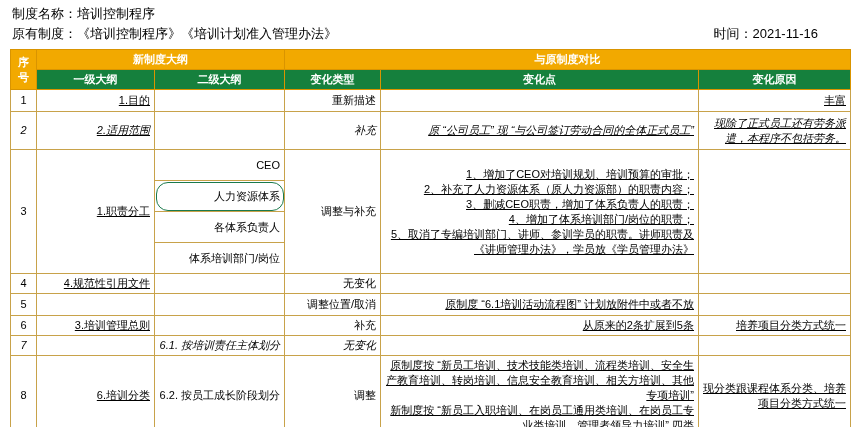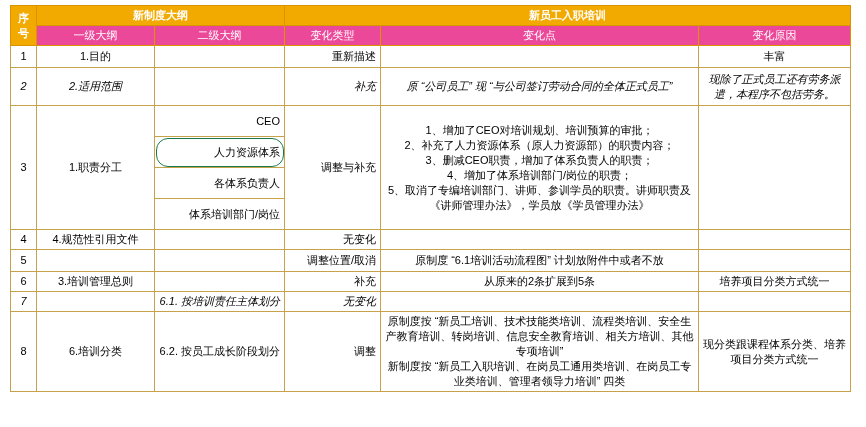--- a/index.html
+++ b/index.html
@@ -54,34 +54,35 @@
     word-break: break-all;
   }
   .hdr {
     background: #f2a900;
     color: #ffffff;
     font-weight: bold;
     text-align: center;
     border-color: #d99400 !important;
   }
   .hdr-sub {
-    background: #ec4899;
+    background: #15803d;
     color: #ffffff;
-    font-weight: normal;
+    font-weight: bold;
     text-align: center;
     border-color: #d99400 !important;
   }
   .c-num {
     text-align: center;
   }
   .c-center {
     text-align: right;
   }
   .c-left {
-    text-align: center;
+    text-align: right;
+    text-decoration: underline;
   }
   .italic-row td {
     font-style: italic;
   }
   .sub-cell {
     text-align: right;
     height: 26px;
   }
   .sub-cell.highlight {
     outline: 1px solid #1a7a4c;
@@ -99,35 +100,44 @@
   col.c2 { width: 130px; }
   col.c3 { width: 96px; }
   col.c4 { width: 318px; }
   col.c5 { width: 152px; }
 </style>
 </head>
 <body>
 
 <div class="page">
 
+  <div class="header-block">
+    <div class="header-line">
+      <span class="label">制度名称：</span><span>培训控制程序</span>
+    </div>
+    <div class="header-line header-row2">
+      <span><span class="label">原有制度：</span><span>《培训控制程序》《培训计划准入管理办法》</span></span>
+      <span><span class="label">时间：</span><span>2021-11-16</span></span>
+    </div>
+  </div>
 
   <table class="matrix">
     <colgroup>
       <col class="c0">
         <col class="c1">
         <col class="c2">
         <col class="c3">
         <col class="c4">
         <col class="c5">
     </colgroup>
     <thead>
       <tr>
         <th class="hdr" rowspan="2">序号</th>
         <th class="hdr" colspan="2">新制度大纲</th>
-        <th class="hdr" colspan="3">新员工入职培训</th>
+        <th class="hdr" colspan="3">与原制度对比</th>
       </tr>
       <tr>
         <th class="hdr-sub">一级大纲</th>
         <th class="hdr-sub">二级大纲</th>
         <th class="hdr-sub">变化类型</th>
         <th class="hdr-sub">变化点</th>
         <th class="hdr-sub">变化原因</th>
       </tr>
     </thead>
     <tbody>

